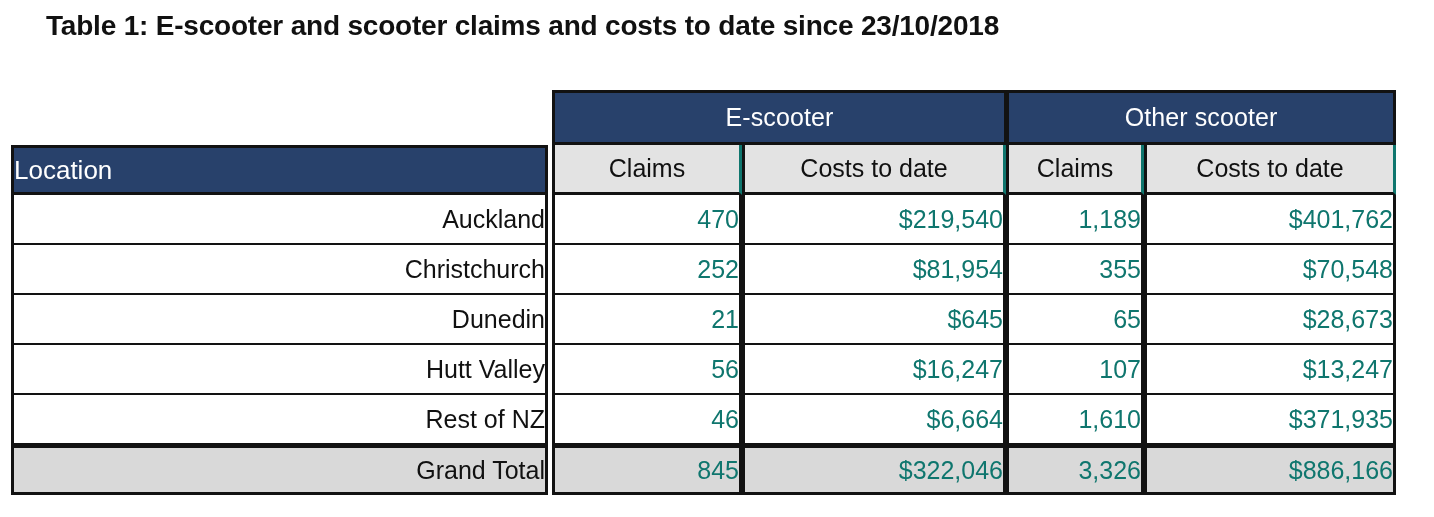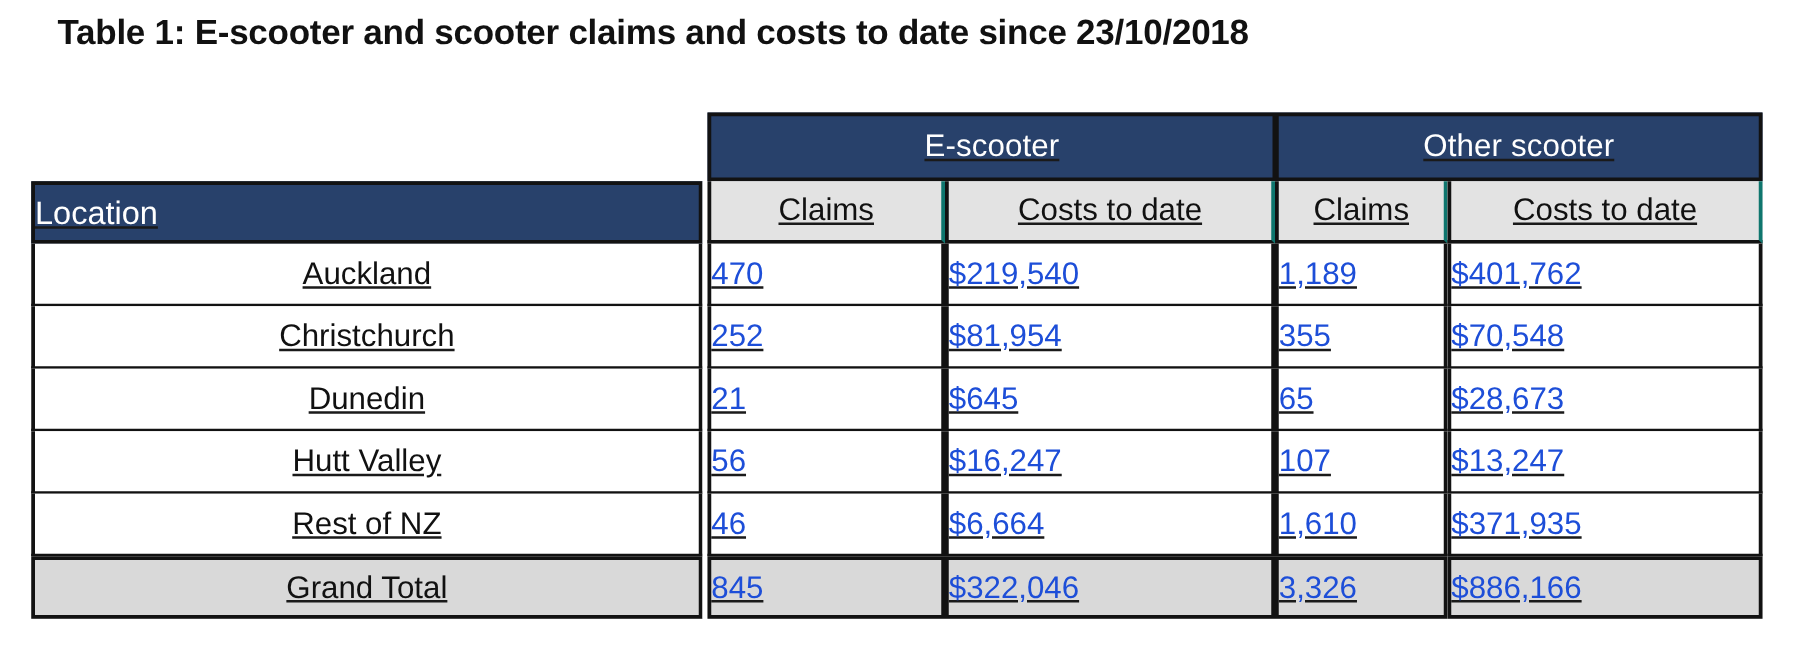--- a/index.html
+++ b/index.html
@@ -32,27 +32,26 @@
     font-weight: bold;
     letter-spacing: -0.2px;
     color: #111111;
     white-space: nowrap;
     line-height: 34px;
   }
 
   
   #claims-table {
     position: absolute;
-    left: 25px;
+    left: 11px;
     top: 90px;
     width: 1385px;
     border-collapse: separate;
     border-spacing: 0;
     table-layout: fixed;
-    text-decoration: underline;
   }
 
   #claims-table td, #claims-table th {
     padding: 0;
     margin: 0;
     font-weight: normal;
     vertical-align: middle;
     box-sizing: border-box;
   }
 
@@ -111,31 +110,32 @@
   }
   th.sub-header.sh-first { border-left: 3px solid #121212; }
 
   
   tr.data-row { height: 50px; }
 
   td.location-cell {
     background: #ffffff;
     color: #111111;
     font-size: 25px;
-    text-align: center;
+    text-align: right;
     padding-left: 20px;
     border-left: 3px solid #121212;
     border-right: 3px solid #121212;
     border-bottom: 2px solid #121212;
   }
 
   td.num-cell {
     background: #ffffff;
-    color: #1d4ed8;
-    font-size: 25px;
+    color: #0f766e;
+    font-size: 25px;
+    text-align: right;
     padding-right: 16px;
     border-left: 3px solid #121212;
     border-right: 3px solid #121212;
     border-bottom: 2px solid #121212;
   }
 
   
   tr.total-row { height: 50px; }
 
   tr.total-row td.location-cell,

